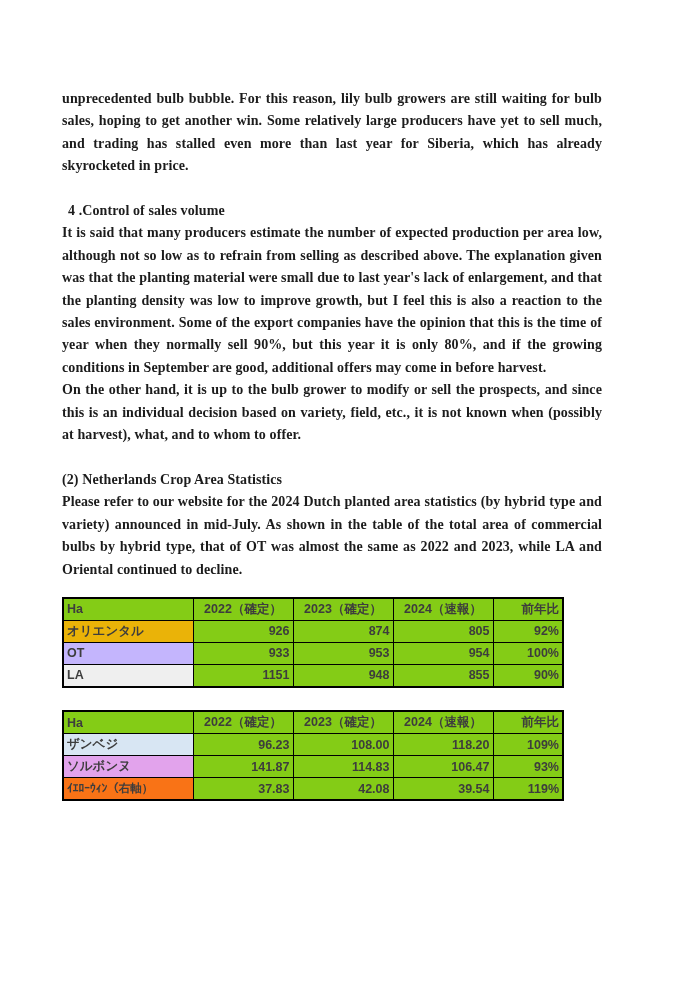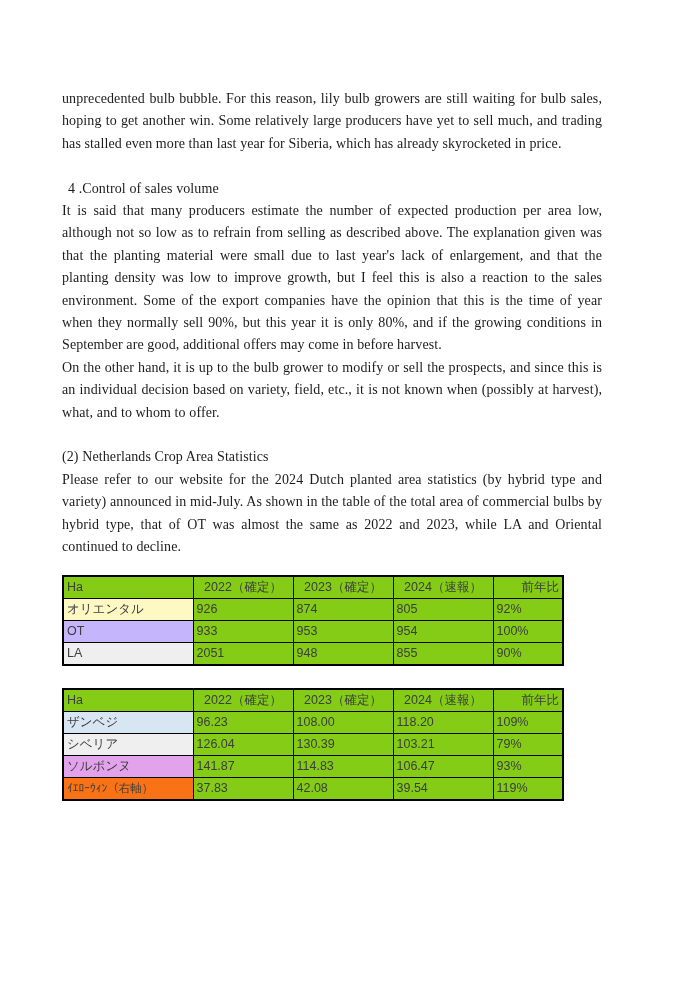--- a/index.html
+++ b/index.html
@@ -6,20 +6,21 @@
   body {
     width: 683px; height: 999px;
     font-family: "Liberation Serif", "DejaVu Serif", serif;
     color: #1c1c1c;
     overflow: hidden;
   }
   .page {
     box-sizing: border-box;
     width: 683px; height: 999px;
     padding: 88px 81px 0 62px;
+    font-weight: bold;
   }
   .para {
     width: 540px;
     margin: 0;
     font-size: 14px;
     line-height: 22.4px;
     text-align: justify;
     letter-spacing: 0.1px;
   }
   .line-heading {
@@ -49,21 +50,21 @@
     background: #84cc16;
   }
   .col-label { width: 130px; }
   .col-year  { width: 100px; }
   .col-pct   { width: 70px;  }
   td.hdr-first { text-align: left; }
   td.hdr-year  { text-align: center; }
   td.hdr-pct   { text-align: right; }
   td.label-cell { text-align: left; }
   td.label-cell.small { font-size: 11.5px; }
-  td.num { }
+  td.num { text-align: right; }
 
   .tbl-first { margin-top: 16px; }
   .para-after-table { margin-top: 14px; }
 </style>
 </head>
 <body>
 
 <div class="page">
 
   <p class="para">unprecedented bulb bubble. For this reason, lily bulb growers are still waiting for bulb sales, hoping to get another win. Some relatively large producers have yet to sell much, and trading has stalled even more than last year for Siberia, which has already skyrocketed in price.</p>
@@ -92,36 +93,36 @@
     </colgroup>
     <tbody>
       <tr>
         <td class="hdr-first">Ha</td>
         <td class="hdr-year">2022（確定）</td>
         <td class="hdr-year">2023（確定）</td>
         <td class="hdr-year">2024（速報）</td>
         <td class="hdr-pct">前年比</td>
       </tr>
       <tr>
-        <td class="label-cell" style="background-color: #fef9c3;">オリエンタル</td>
+        <td class="label-cell" style="background-color: #eab308;">オリエンタル</td>
         <td class="num">926</td>
         <td class="num">874</td>
         <td class="num">805</td>
         <td class="num">92%</td>
       </tr>
       <tr>
         <td class="label-cell" style="background-color: #c4b5fd;">OT</td>
         <td class="num">933</td>
         <td class="num">953</td>
         <td class="num">954</td>
         <td class="num">100%</td>
       </tr>
       <tr>
         <td class="label-cell" style="background-color: rgb(239, 239, 239);">LA</td>
-        <td class="num">2051</td>
+        <td class="num">1151</td>
         <td class="num">948</td>
         <td class="num">855</td>
         <td class="num">90%</td>
       </tr>
     </tbody>
   </table>
 
 
   <div class="blank"></div>
 
@@ -142,27 +143,20 @@
         <td class="hdr-pct">前年比</td>
       </tr>
       <tr>
         <td class="label-cell" style="background-color: rgb(216, 230, 243);">ザンベジ</td>
         <td class="num">96.23</td>
         <td class="num">108.00</td>
         <td class="num">118.20</td>
         <td class="num">109%</td>
       </tr>
       <tr>
-        <td class="label-cell" style="background-color: rgb(239, 239, 239);">シベリア</td>
-        <td class="num">126.04</td>
-        <td class="num">130.39</td>
-        <td class="num">103.21</td>
-        <td class="num">79%</td>
-      </tr>
-      <tr>
         <td class="label-cell" style="background-color: rgb(226, 163, 236);">ソルボンヌ</td>
         <td class="num">141.87</td>
         <td class="num">114.83</td>
         <td class="num">106.47</td>
         <td class="num">93%</td>
       </tr>
       <tr>
         <td class="label-cell small" style="background-color: #f97316;">ｲｴﾛｰｳｨﾝ（右軸）</td>
         <td class="num">37.83</td>
         <td class="num">42.08</td>

